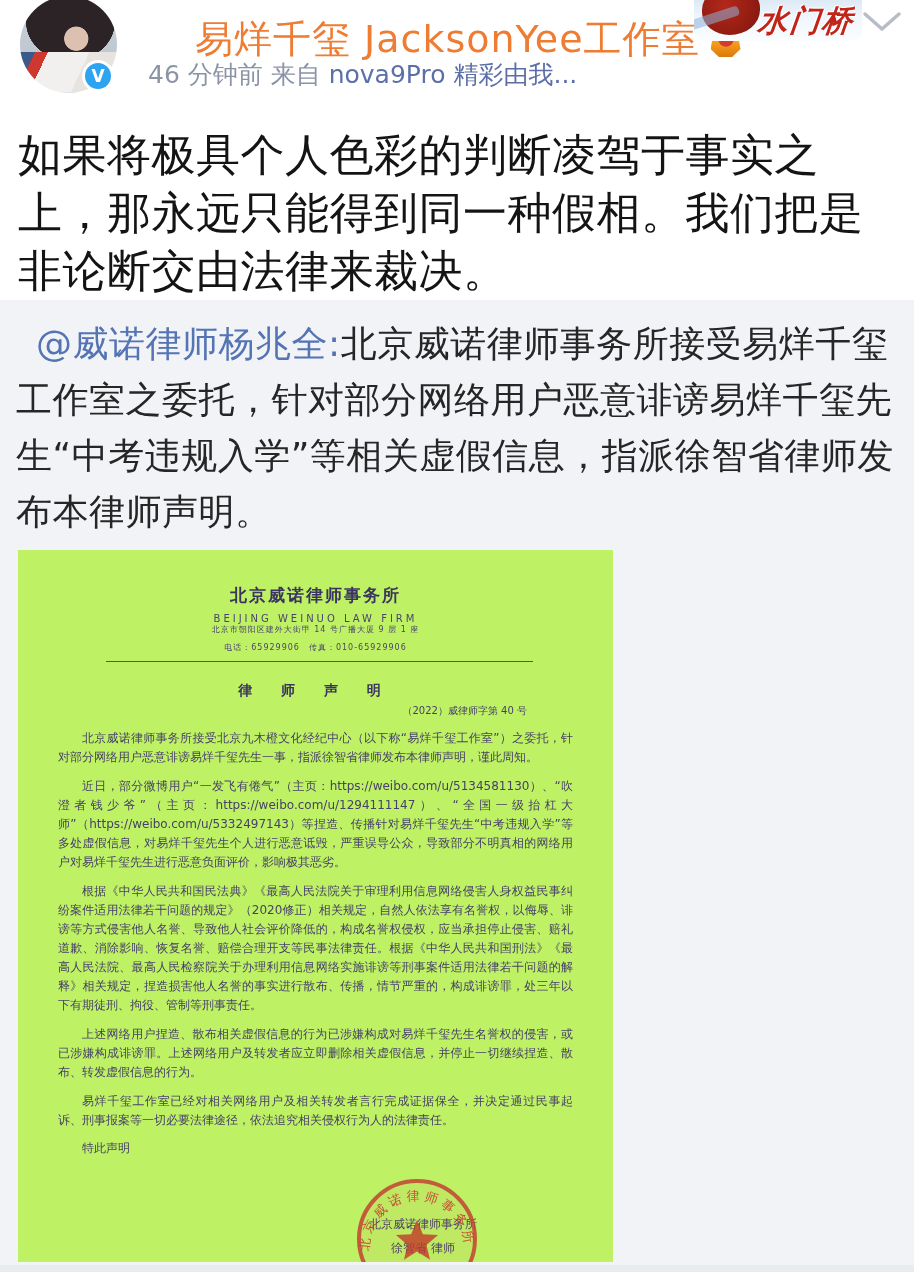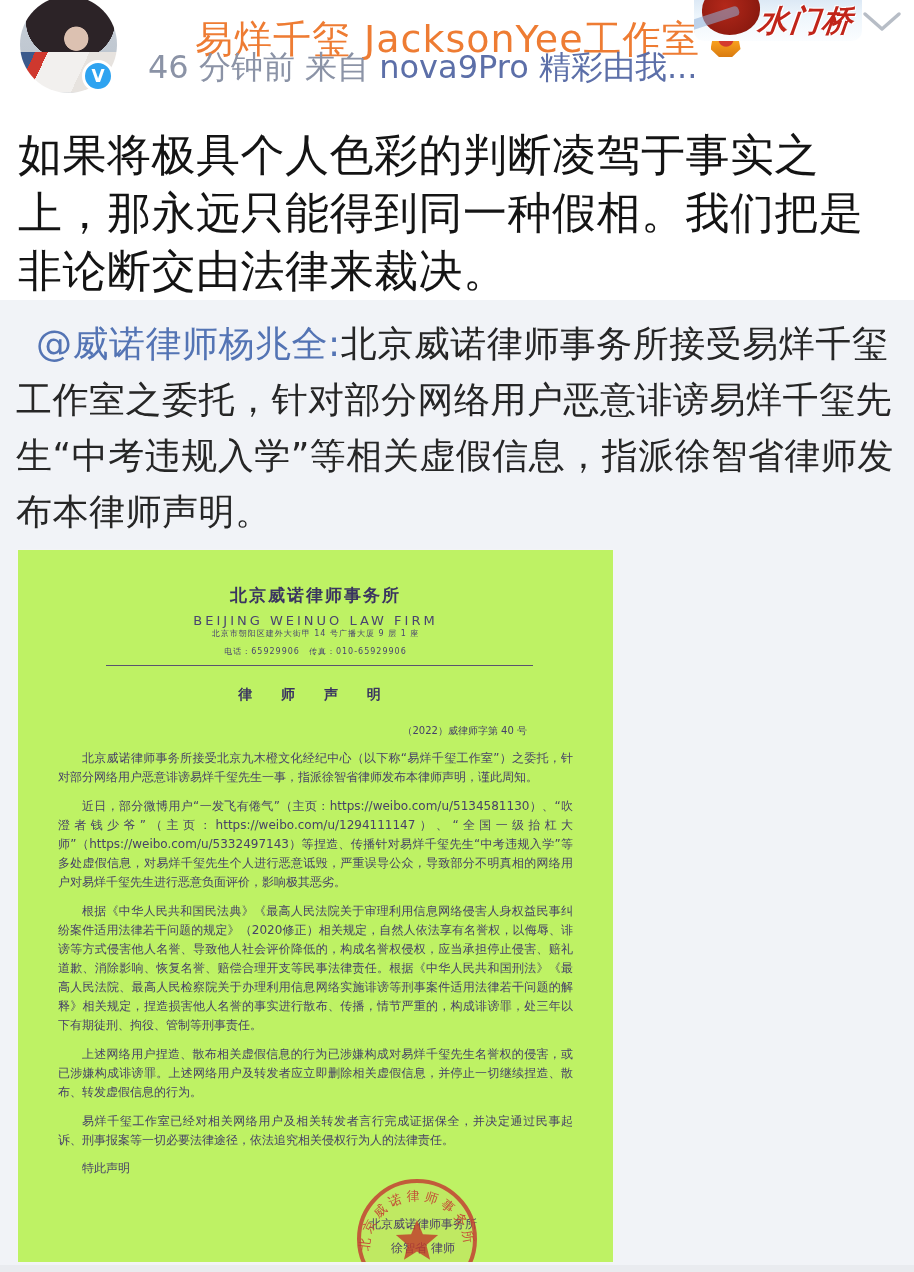--- a/index.html
+++ b/index.html
@@ -19,21 +19,21 @@
   .vbadge { position:absolute; left:82px; top:60px; width:32px; height:32px; border-radius:50%;
     background:#2ea3f0; border:3px solid #fff; color:#fff; font-weight:bold; font-size:17px;
     display:flex; align-items:center; justify-content:center; }
   .author-line { position:absolute; left:148px; top:14px; white-space:nowrap; }
   .author-name { font-size:38px; font-weight:400; color:#ee7c33; letter-spacing:1px;margin-left:47px; }
   .vip-badge { display:inline-block; width:30px; height:33px; margin-left:10px; vertical-align:-5px;
     background:
       radial-gradient(circle at 50% 46%, #d43a2e 0 7px, rgba(0,0,0,0) 8px),
       linear-gradient(180deg,#ffd24a,#f49a1b 60%,#d97b10);
     clip-path:polygon(50% 0,88% 20%,100% 76%,72% 100%,28% 100%,0 76%,12% 20%); }
-  .meta-line { position:absolute; left:148px; top:46px; font-size:32px; color:#8b93a6; white-space:nowrap; }
+  .meta-line { position:absolute; left:148px; top:58px; font-size:25px; color:#8b93a6; white-space:nowrap; }
   .meta-line .src { color:#5c6fa8; }
 
   .banner { position:absolute; left:694px; top:-13px; width:168px; height:54px; border-radius:10px;
     overflow:hidden; background:linear-gradient(180deg,#cfdff0,#eef6fc 55%,#fbfdff); }
   .banner-blob { position:absolute; left:8px; top:0; width:58px; height:48px;
     border-radius:50% 45% 55% 50%;
     background:radial-gradient(circle at 40% 40%, #b3281a, #7e150c); }
   .banner-streak { position:absolute; left:-6px; top:26px; width:52px; height:10px;
     background:#8fb0d8; opacity:.55; transform:rotate(-18deg); border-radius:4px; }
   .banner-text { position:absolute; right:8px; top:14px; font-size:30px; font-weight:bold;
@@ -49,27 +49,27 @@
   .quote-text { font-size:36px; line-height:56px; color:#262626; letter-spacing:.5px; }
   .quote-text .mention { color:#5474b4;margin-left:20px; }
 
   
   .doc-figure { margin-top:10px; }
   .paper { position:relative; margin-left:2px; width:595px; height:712px; background:#bef264;
     box-shadow:0 0 0 1px #f3f4f6; overflow:hidden; color:#474168; }
   .letterhead { padding-top:34px; text-align:center; filter:blur(.3px); }
   .firm-name { font-family:"DejaVu Serif","Liberation Serif",serif; font-size:17px; font-weight:bold;
     letter-spacing:2px; color:#3a3460; }
-  .firm-en { margin-top:6px; font-size:13px; letter-spacing:3px; color:#4a4470; }
+  .firm-en { margin-top:6px; font-size:10px; letter-spacing:3px; color:#4a4470; }
   .firm-addr { font-size:8px; letter-spacing:1px; color:#4a4470; }
   .firm-tel { margin-top:7px; font-size:8px; letter-spacing:1px; color:#4a4470; }
   .letter-rule { margin:8px 80px 0 88px; border:0; border-top:1.5px solid #59536f; }
   .doc-title { margin-top:20px; text-align:center; font-family:"DejaVu Serif","Liberation Serif",serif;
     font-size:14px; font-weight:bold; letter-spacing:12px; color:#3a3460; filter:blur(.3px); }
-  .doc-number { margin-top:20px; text-align:right; padding-right:86px; font-size:10px; color:#453f68;
+  .doc-number { margin-top:4px; text-align:right; padding-right:86px; font-size:10px; color:#453f68;
     filter:blur(.3px); }
   .doc-body { margin-top:11px; padding:0 40px; filter:blur(.35px); }
   .doc-body p { font-size:12px; line-height:19px; text-align:justify; text-indent:2em;
     margin-bottom:10px; color:#474168; }
   .doc-closing { padding:0 40px; font-size:12px; text-indent:2em; color:#474168; filter:blur(.35px); }
   .signature { position:absolute; top:662px; left:280px; width:250px; text-align:center;
     font-size:12px; line-height:24px; color:#474168; filter:blur(.4px); }
   .seal { position:absolute; top:626px; left:336px; width:126px; height:126px; filter:blur(.5px); }
 
   .bottom-strip { position:absolute; left:0; right:0; bottom:0; height:7px; background:#e9ebef; }

